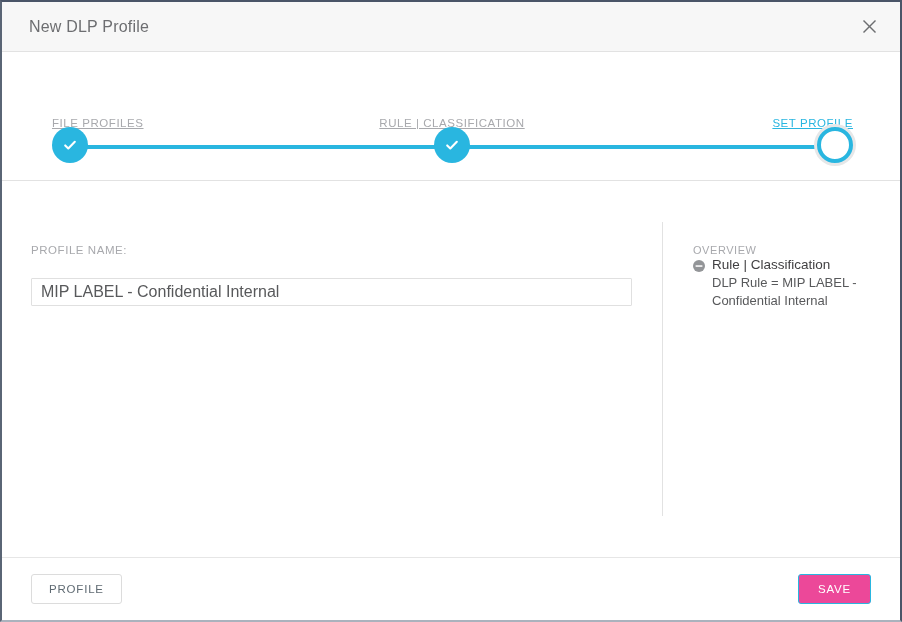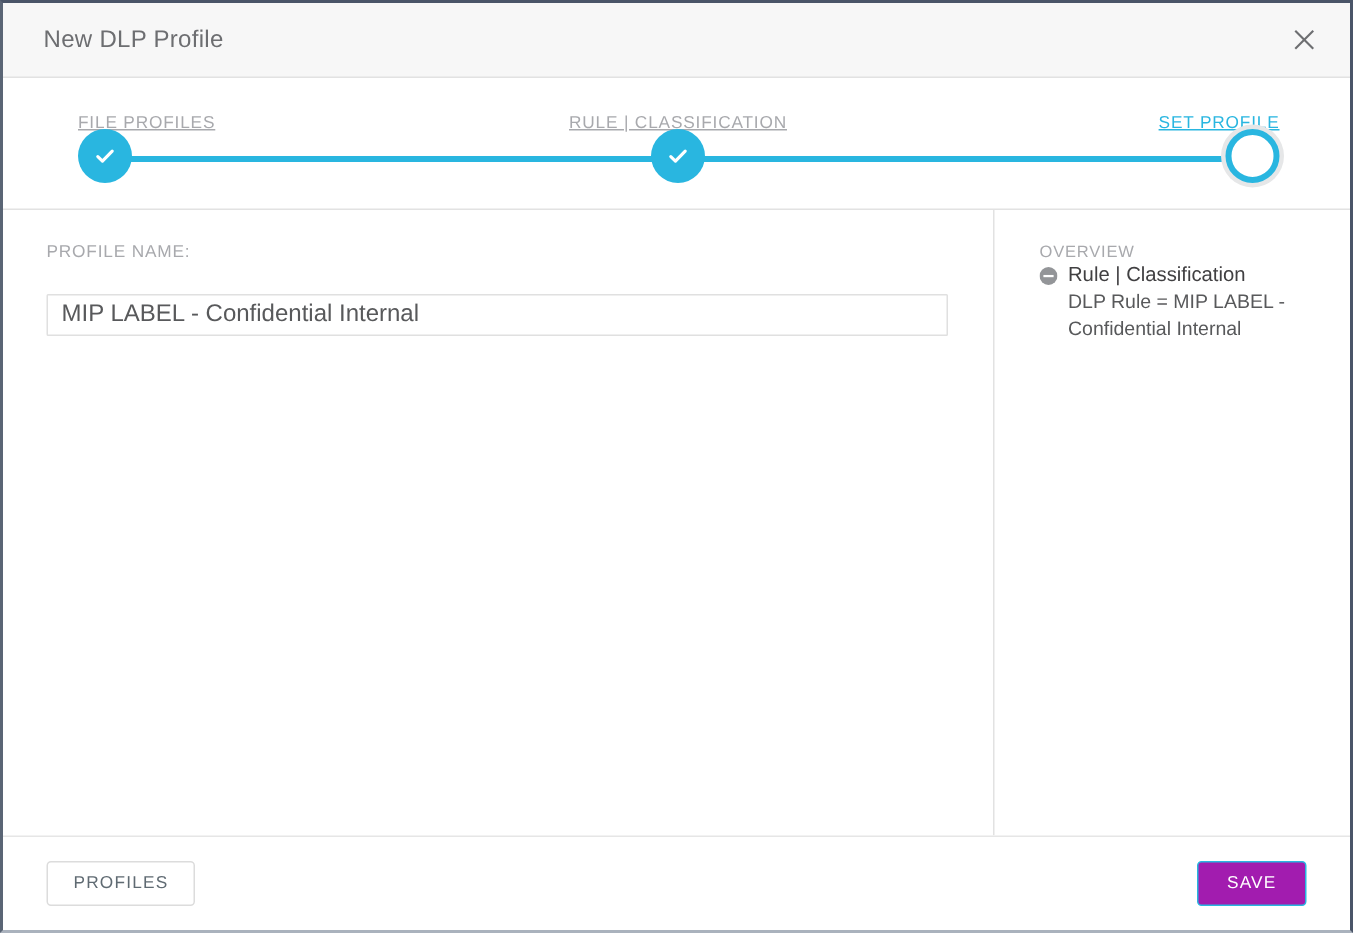--- a/index.html
+++ b/index.html
@@ -22,20 +22,21 @@
     width: 902px;
     height: 622px;
     box-sizing: border-box;
     background: #ffffff;
     border-top: 2px solid #4a5568;
     border-left: 2px solid #5a6575;
     border-right: 2px solid #4a5568;
     border-bottom: 2px solid #aab2bd;
     display: flex;
     flex-direction: column;
+    gap: 41px;
   }
 
   
   .titlebar {
     position: relative;
     height: 49px;
     flex: 0 0 49px;
     background: #f7f7f7;
     border-bottom: 1px solid #e2e2e2;
     display: flex;
@@ -213,21 +214,21 @@
     height: 30px;
     padding: 0 17px;
     background: #ffffff;
     border: 1px solid #dcdcdc;
     color: #5f6a72;
   }
   .btn-primary {
     height: 30px;
     min-width: 73px;
     padding: 0 18px;
-    background: #a21caf;
+    background: #ec4899;
     border: 1px solid #29b6e0;
     color: #ffffff;
     margin-left: 48px;
   }
 </style>
 </head>
 <body>
 
 <div class="dialog">
 
@@ -295,17 +296,17 @@
         <div class="ov-text">
           <div class="ov-heading">Rule | Classification</div>
           <div class="ov-sub">DLP Rule = MIP LABEL - Confidential Internal</div>
         </div>
       </div>
     </div>
 
   </div>
 
   <div class="footer">
-    <button class="btn btn-secondary">PROFILES</button>
+    <button class="btn btn-secondary">PROFILE</button>
     <button class="btn btn-primary">SAVE</button>
   </div>
 
 </div>
 
 </body></html>

